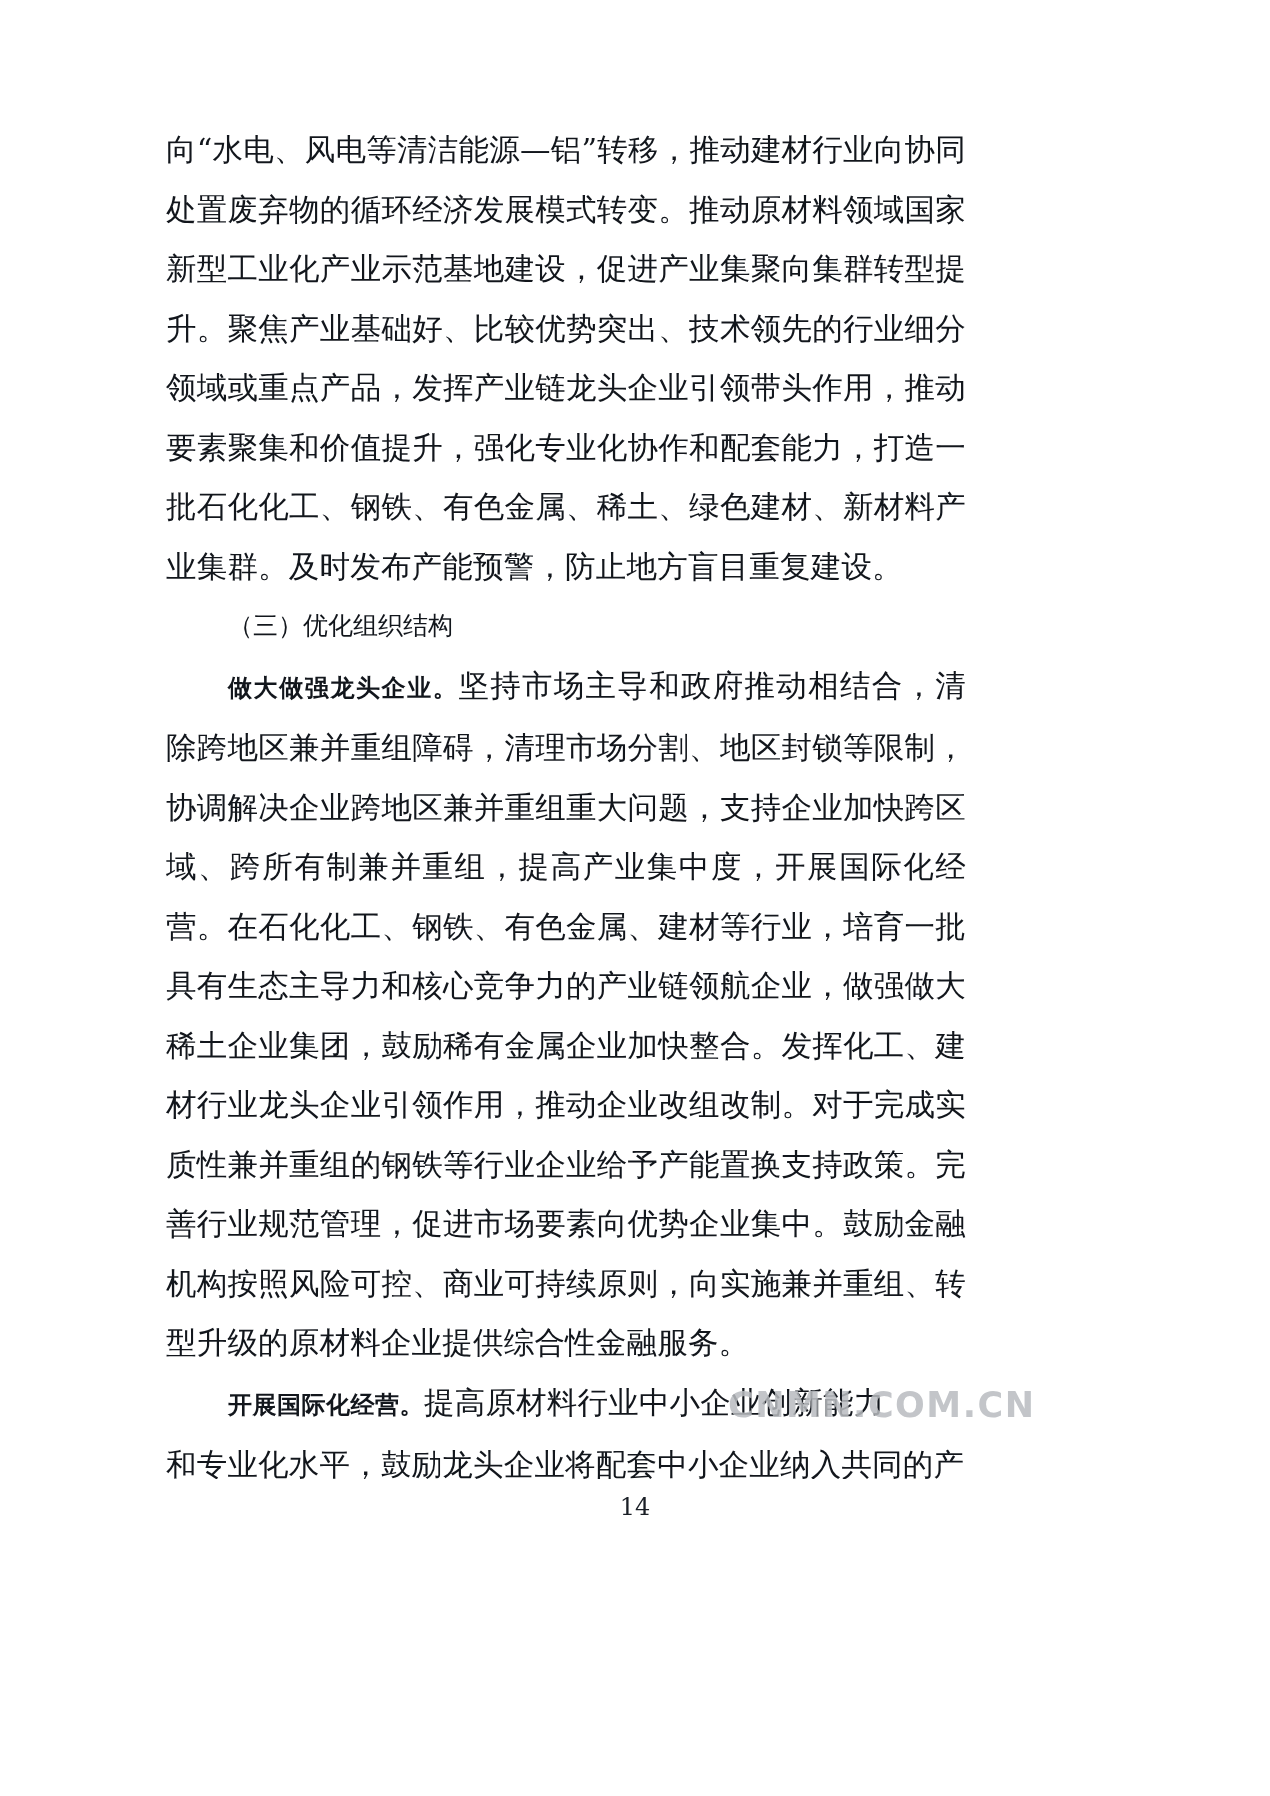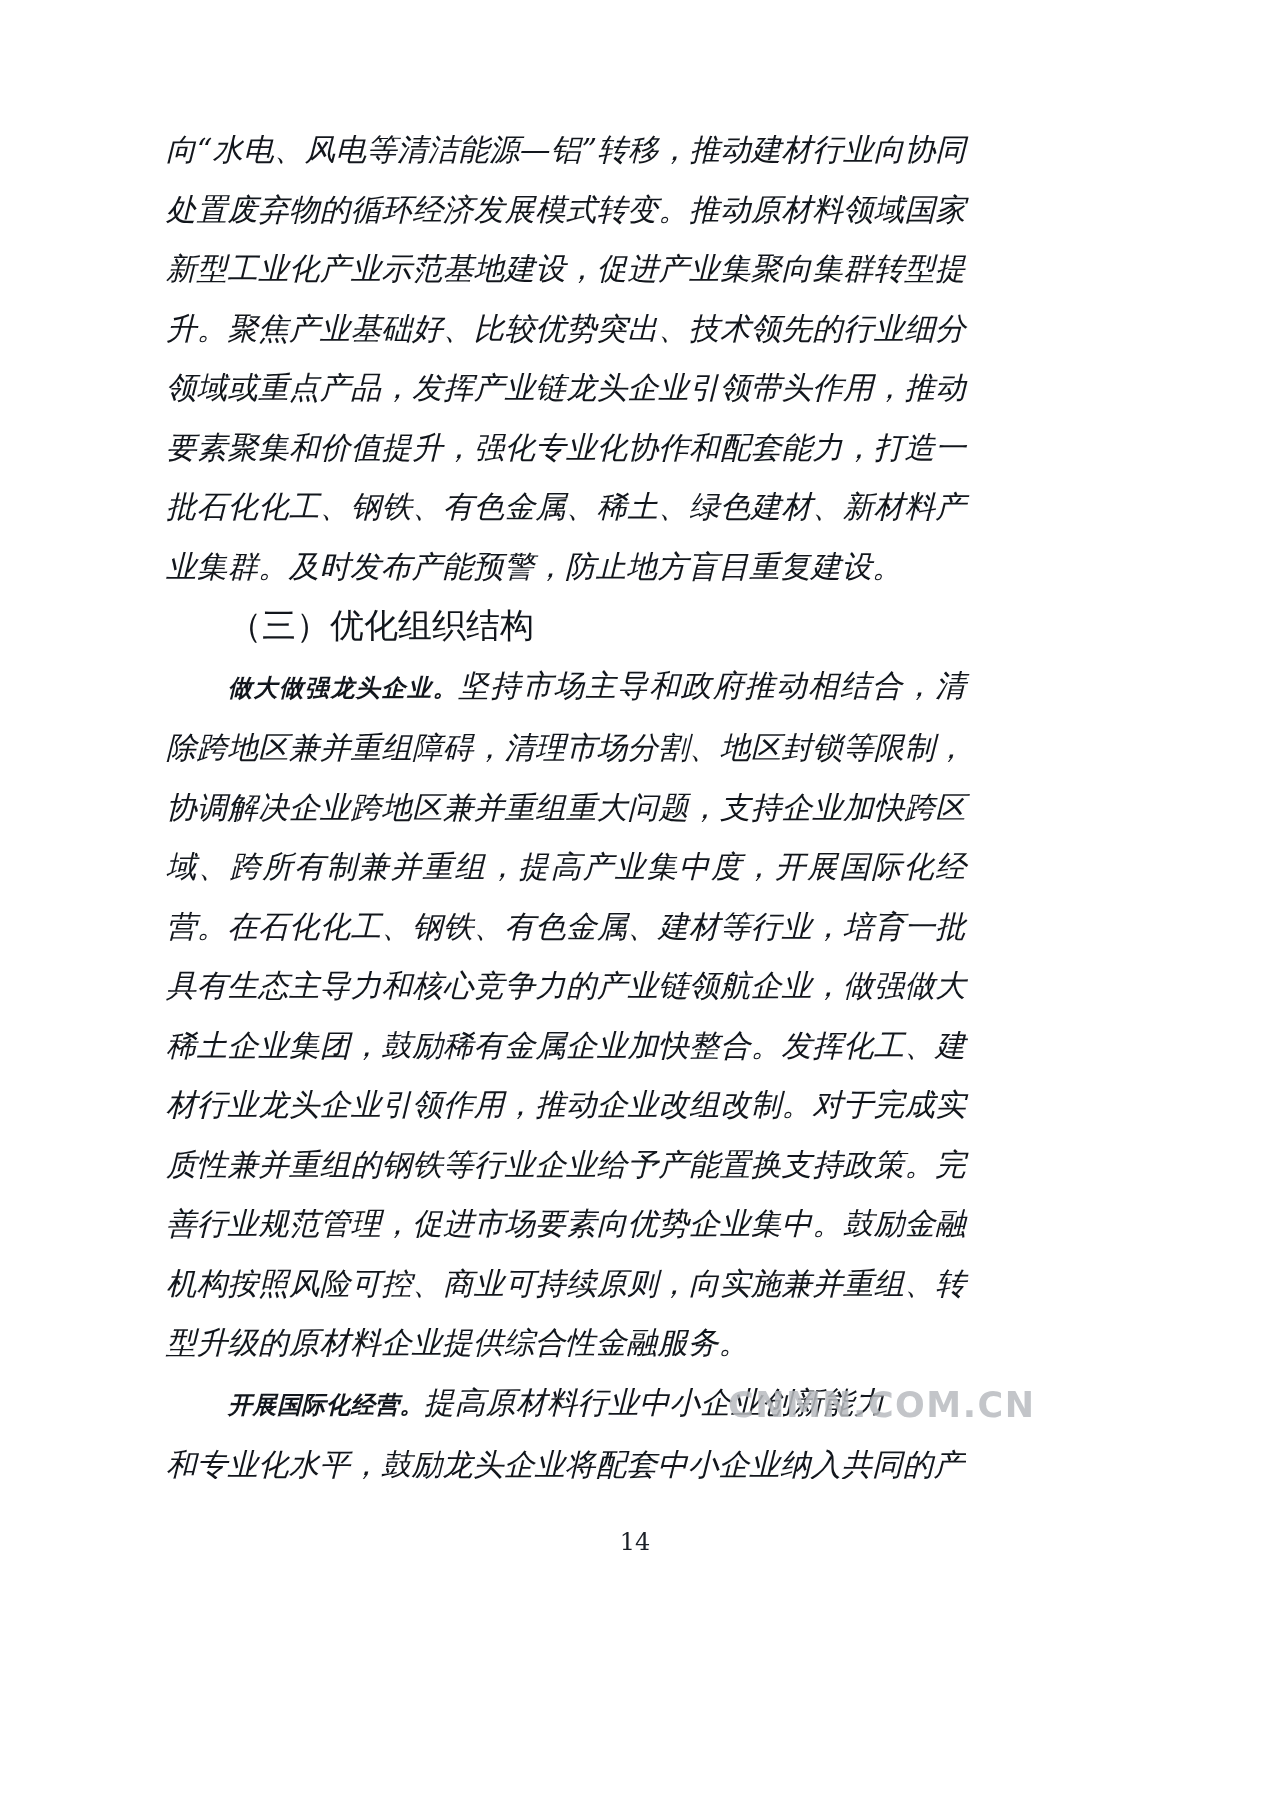--- a/index.html
+++ b/index.html
@@ -29,28 +29,27 @@
     font-family: "DejaVu Serif", "Liberation Serif", serif;
     font-size: 30.5px;
     line-height: 59.5px;
     color: #12161c;
     text-align: justify;
     text-justify: inter-ideograph;
     margin: 0;
     letter-spacing: 0.2px;
     text-indent: 0;
     font-weight: 400;
-    font-style: italic;
   }
   .para.indent {
     text-indent: 62px;
   }
   .heading {
     font-family: "DejaVu Serif", "Liberation Serif", serif;
-    font-size: 34px;
+    font-size: 25px;
     line-height: 59.5px;
     color: #12161c;
     margin: 0;
     text-indent: 62px;
     font-weight: 400;
   }
   .lead {
     font-weight: 700;
     font-family: "DejaVu Sans", "Liberation Sans", sans-serif;
     font-size: 24px;
@@ -69,21 +68,20 @@
   }
   .page-number {
     position: absolute;
     left: 0;
     right: 0;
     top: 1493px;
     text-align: center;
     font-family: "DejaVu Serif", "Liberation Serif", serif;
     font-size: 24px;
     color: #1a1f26;
-    margin-top: 35px;
   }
   .watermark {
     position: absolute;
     left: 728px;
     top: 1385px;
     font-family: "DejaVu Sans", "Liberation Sans", sans-serif;
     font-size: 35px;
     font-weight: 700;
     letter-spacing: 1.5px;
     color: #b9bcc0;

